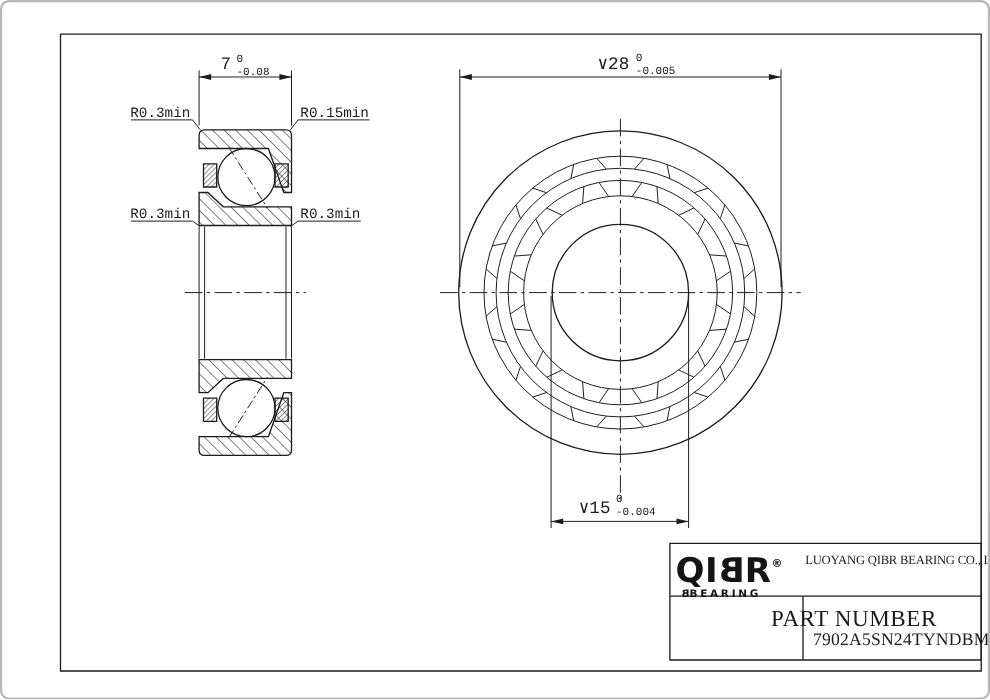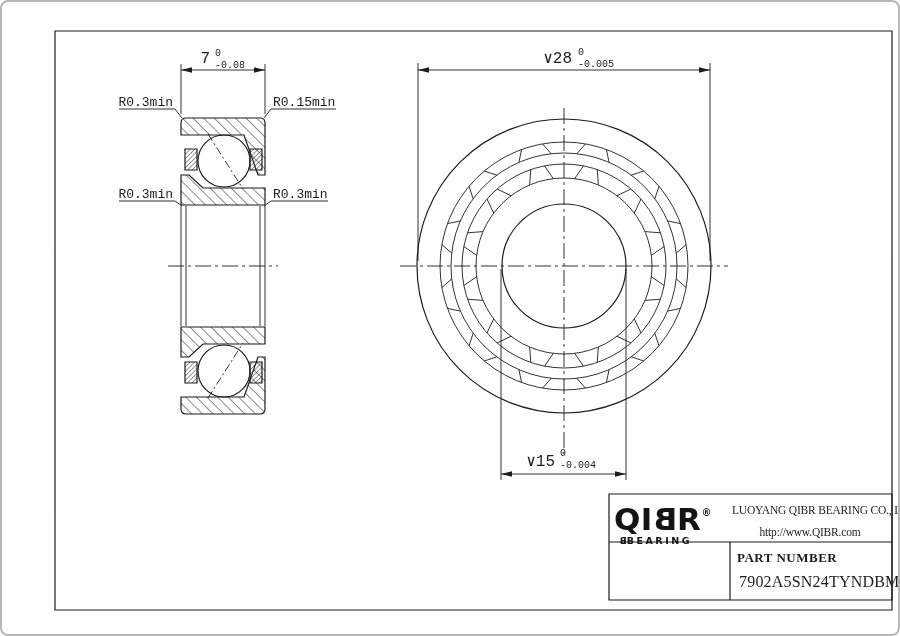--- a/index.html
+++ b/index.html
@@ -24,21 +24,21 @@
 
   
   .tb{position:absolute;}
   .logo{left:612px;top:496px;width:118px;font-family:"DejaVu Sans",sans-serif;color:#141414;}
   .logo-word{font-size:31px;font-weight:800;letter-spacing:0.5px;line-height:30px;}
   .logo-b,.logo-sub-b{display:inline-block;transform:scaleX(-1);}
   .logo-reg{font-size:10px;font-weight:700;vertical-align:14px;letter-spacing:0;}
   .logo-sub{font-size:9.5px;font-weight:700;letter-spacing:2.5px;margin-top:1px;margin-left:3px;}
   .company{left:730px;top:497px;width:156px;text-align:center;font-size:11.5px;line-height:22px;letter-spacing:-0.2px;white-space:nowrap;}
   .product{left:608px;top:547px;width:119px;text-align:center;font-size:14px;line-height:25px;letter-spacing:0.4px;}
-  .part-label{left:735px;top:548px;font-size:13px;letter-spacing:0.5px;font-weight:bold;}
+  .part-label{left:699px;top:548px;font-size:21px;letter-spacing:0.5px;}
   .part-number{left:737px;top:571px;width:150px;text-align:center;font-size:16px;letter-spacing:0.2px;white-space:nowrap;}
 </style>
 </head>
 <body>
 
 <div class="page">
 <svg id="svg" width="900" height="636" viewBox="0 0 900 636">
   <defs>
     <pattern id="h1" patternUnits="userSpaceOnUse" width="7.5" height="7.5" patternTransform="rotate(-45)">
       <line x1="0" y1="0" x2="0" y2="7.5" stroke="#1c1c1c" stroke-width="1"></line>
@@ -193,19 +193,18 @@
     <line x1="728" y1="540" x2="728" y2="598" class="ln"></line>
   </g>
 </svg>
 
 <div class="tb logo">
   <div class="logo-word"><span>QI</span><span class="logo-b">B</span><span>R</span><span class="logo-reg">®</span></div>
   <div class="logo-sub"><span class="logo-sub-b">B</span><span>BEARING</span></div>
 </div>
 <div class="tb company">
   <div>LUOYANG QIBR BEARING CO., LTD</div>
-  <div>http://www.QIBR.com</div>
 </div>
 <div class="tb product">
 </div>
 <div class="tb part-label">PART NUMBER</div>
 <div class="tb part-number">7902A5SN24TYNDBMP4</div>
 </div>
 
 </body></html>

